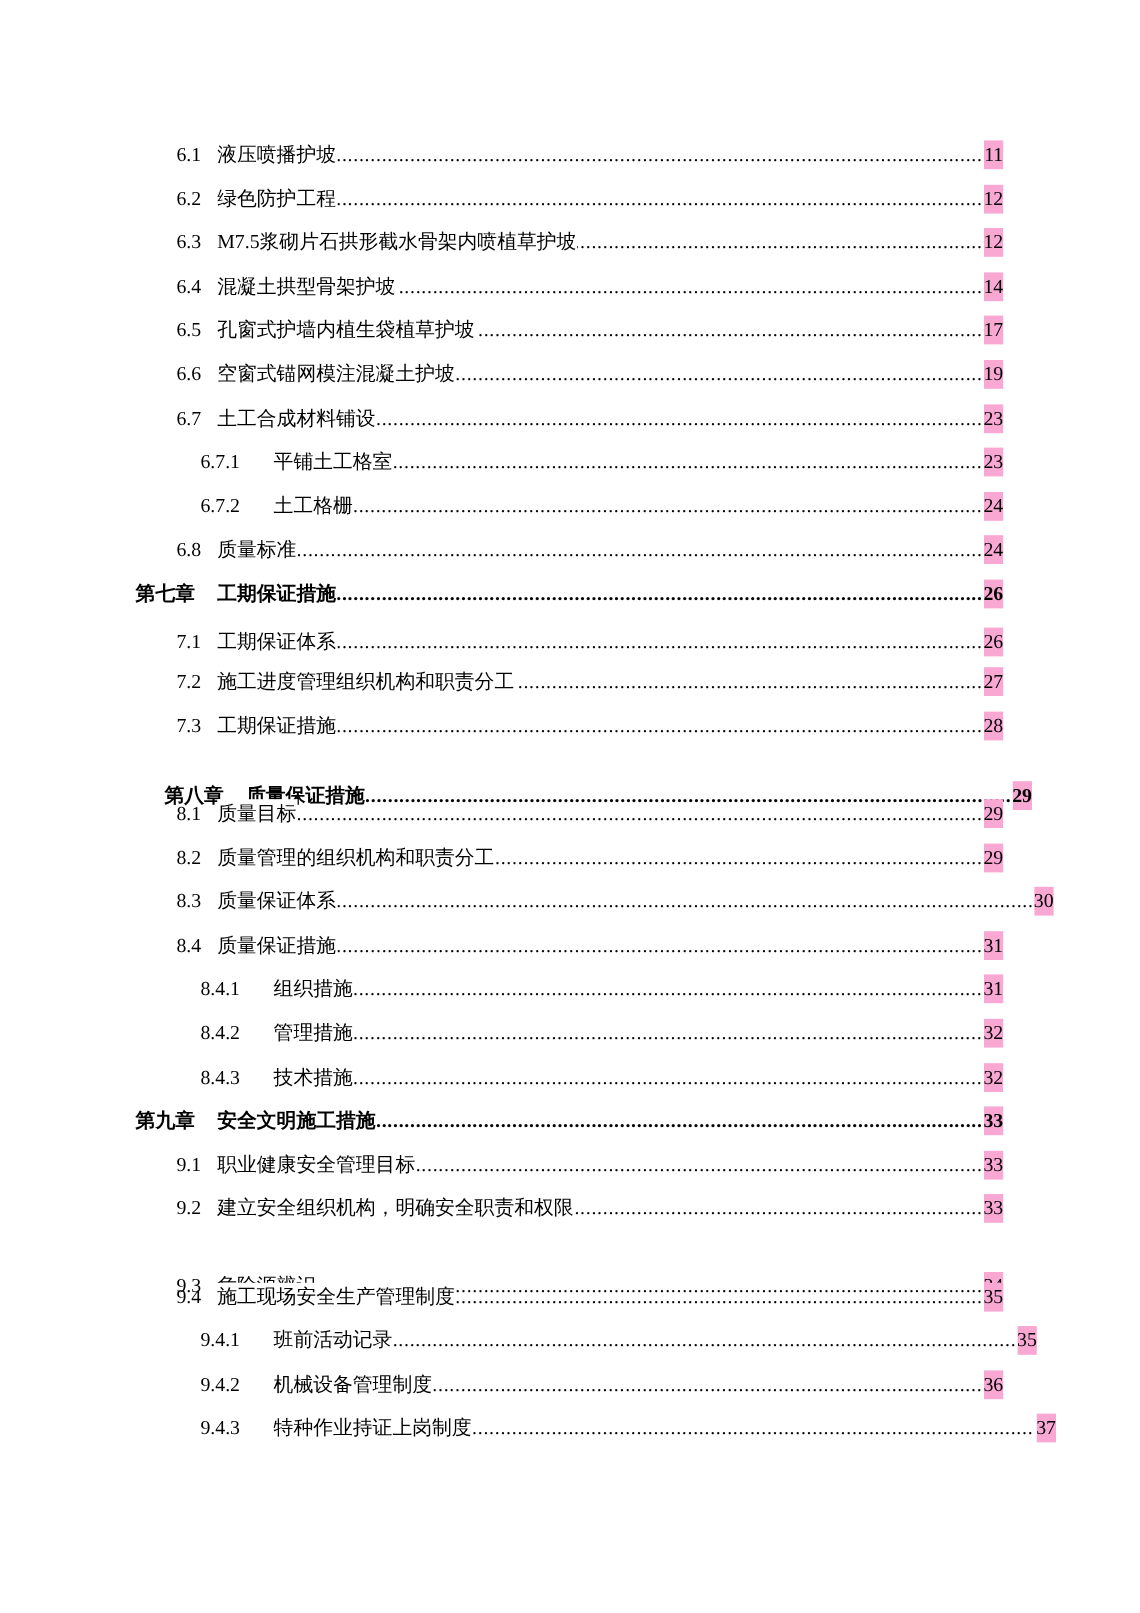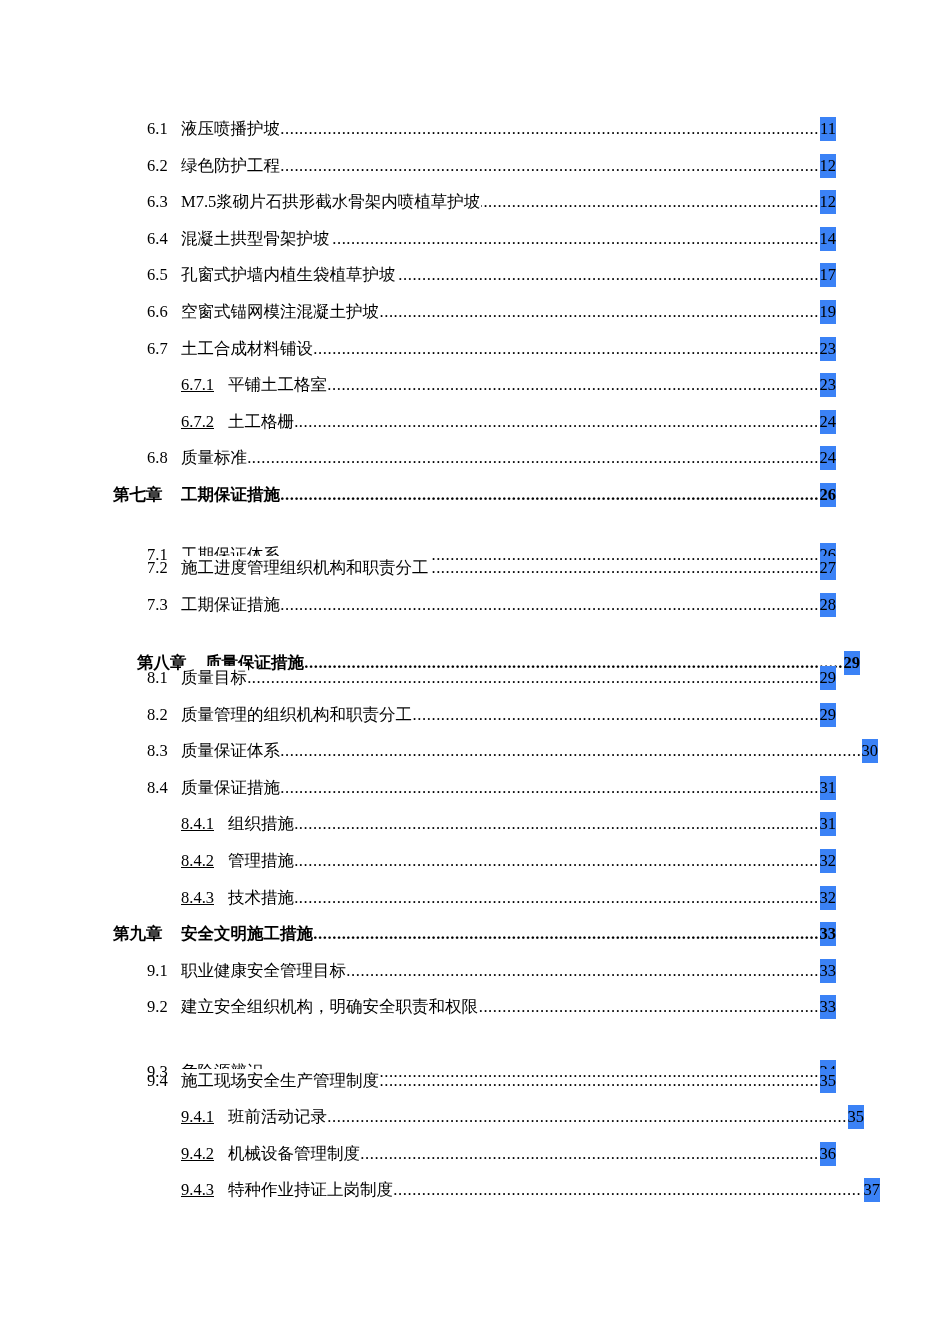--- a/index.html
+++ b/index.html
@@ -4,26 +4,26 @@
   <style>
     html, body { margin: 0; padding: 0; background: #ffffff; }
     body { width: 950px; height: 1344px; position: relative; overflow: hidden;
       font-family: "Liberation Serif", "DejaVu Serif", serif; color: #000; }
     .toc { position: absolute; left: 0; top: 117px; width: 950px; }
     .row { position: absolute; left: 0; height: 24px; width: 950px; font-size: 16.5px; line-height: 24px; }
     .row .num { position: absolute; white-space: nowrap; }
     .row .title { position: absolute; white-space: nowrap; background: #fff; padding-right: 1px; z-index: 2; }
     .row .leader { position: absolute; right: 114px; overflow: hidden; white-space: nowrap; z-index: 1;
       letter-spacing: 0.6px; }
-    .row .page { position: absolute; right: 114px; white-space: nowrap; background: #3b82f6; z-index: 3; text-align: right; }
+    .row .page { position: absolute; right: 114px; white-space: nowrap; background: #f9a8d4; z-index: 3; text-align: right; }
     .row.chapter { font-weight: bold; }
     .row.l2 .num { left: 147px; }
     .row.l2 .title { left: 181px; }
     .row.l2 .leader { left: 181px; }
-    .row.l3 .num { left: 181px; text-decoration: underline; }
+    .row.l3 .num { left: 167px; }
     .row.l3 .title { left: 228px; }
     .row.l3 .leader { left: 228px; }
     .row.chapter .num { left: 113px; }
     .row.chapter .title { left: 181px; }
     .row.chapter .leader { left: 181px; }
   </style>
 </head>
 <body>
 
 <div class="toc" id="toc">
@@ -86,21 +86,21 @@
     <span class="title">质量标准</span>
     <span class="leader" style="right: 132px;">............................................................................................................................................................................................................................................................................................................</span>
     <span class="page">24</span>
   </div>
     <div class="row chapter" style="top: 366px;">
     <span class="num">第七章</span>
     <span class="title">工期保证措施</span>
     <span class="leader" style="right: 132px;">............................................................................................................................................................................................................................................................................................................</span>
     <span class="page">26</span>
   </div>
-    <div class="row l2" style="top: 426px; text-decoration: underline;">
+    <div class="row l2" style="top: 406px; text-decoration: underline;">
     <span class="num">7.1</span>
     <span class="title">工期保证体系</span>
     <span class="leader" style="right: 132px;">............................................................................................................................................................................................................................................................................................................</span>
     <span class="page">26</span>
   </div>
     <div class="row l2" style="top: 439.2px;">
     <span class="num">7.2</span>
     <span class="title">施工进度管理组织机构和职责分工</span>
     <span class="leader" style="right: 132px;">............................................................................................................................................................................................................................................................................................................</span>
     <span class="page">27</span>

